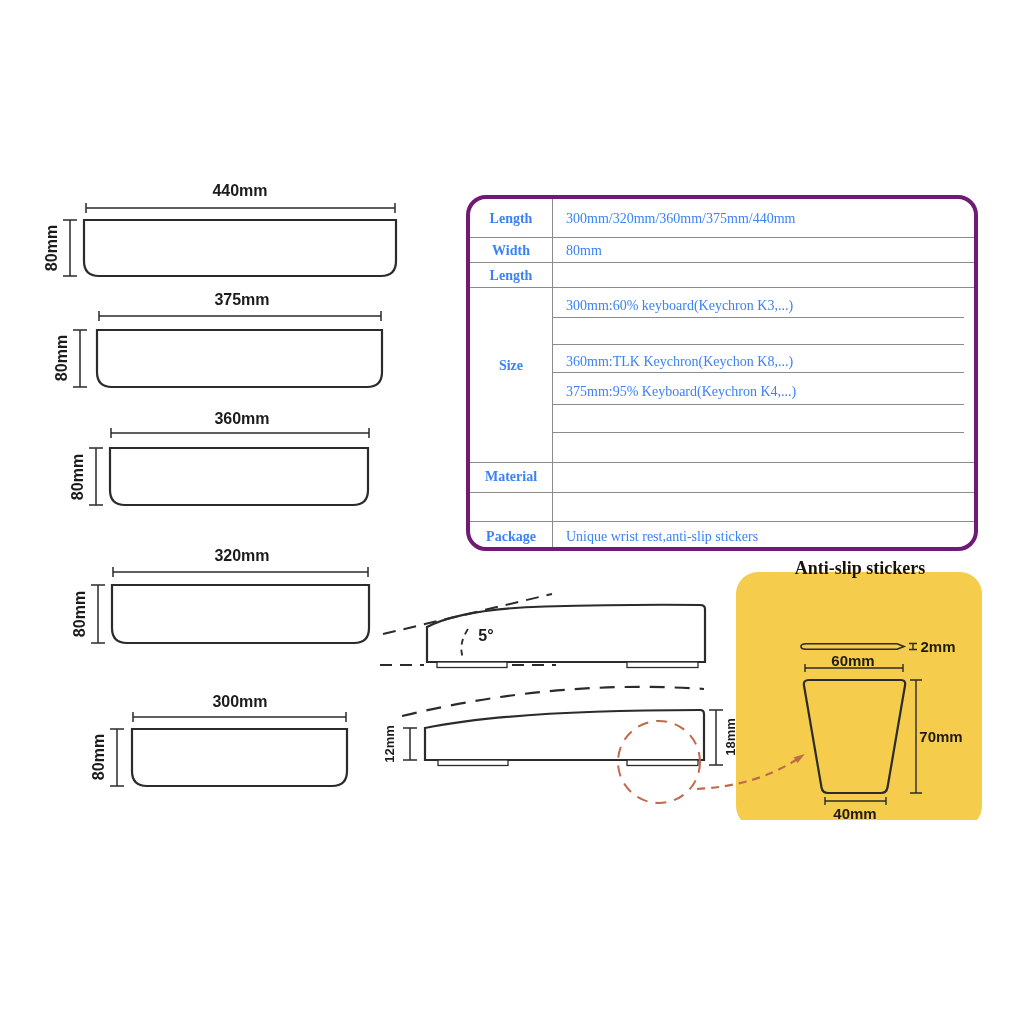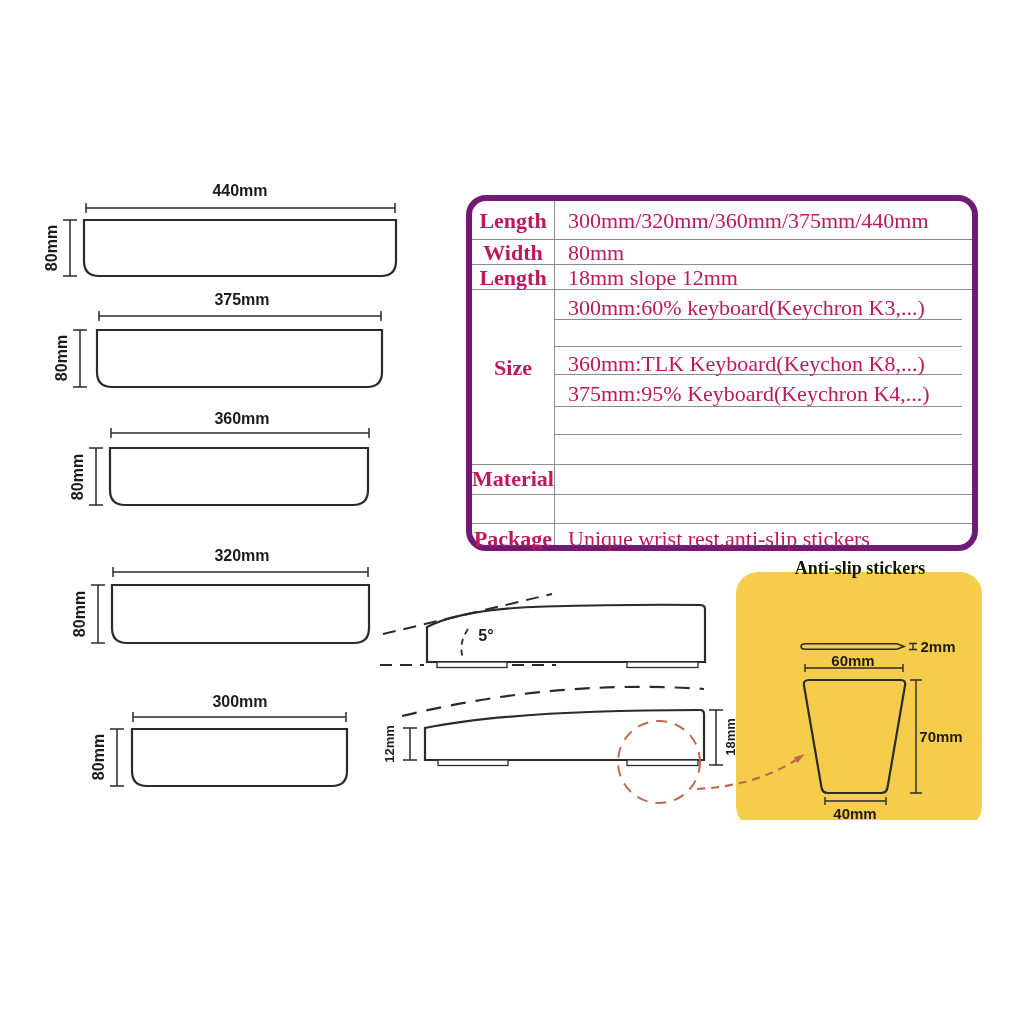--- a/index.html
+++ b/index.html
@@ -8,22 +8,22 @@
   svg{position:absolute;left:0;top:0;}
   .lbl{position:absolute;transform:translate(-50%,-50%);white-space:nowrap;
        font-family:"Liberation Sans",sans-serif;font-weight:700;font-size:16px;color:#1c1c1c;}
   .rot{transform:translate(-50%,-50%) rotate(-90deg);}
   .angle{font-size:16px;font-weight:600;}
   .small{font-size:13px;}
   .panel-lbl{font-weight:600;font-size:15px;color:#201c10;}
   .panel-title{font-family:"Liberation Serif",serif;font-size:18px;font-weight:700;color:#171308;}
   
   .spec-table{position:absolute;left:466px;top:195px;width:512px;height:356px;
-              border:6px solid #701a75;border-radius:20px;box-sizing:border-box;
-              font-family:"Liberation Serif",serif;font-size:22px;color:#be185d;}
+              border:4px solid #701a75;border-radius:20px;box-sizing:border-box;
+              font-family:"Liberation Serif",serif;font-size:14px;color:#3b82f6;}
   .vdiv{position:absolute;left:82px;top:0;bottom:0;width:1px;background:#8c8c8c;}
   .sep{position:absolute;left:0;right:0;height:1px;background:#8c8c8c;}
   .subsep{position:absolute;left:83px;right:10px;height:1px;background:#8c8c8c;}
   .tlab{position:absolute;left:0;width:82px;text-align:center;font-weight:700;line-height:20px;}
   .tval{position:absolute;left:96px;right:6px;line-height:20px;}
 </style>
 </head>
 <body>
 
 <div id="stage">
@@ -132,25 +132,24 @@
     <div class="subsep" style="top:145px;"></div>
     <div class="subsep" style="top:173px;"></div>
     <div class="subsep" style="top:205px;"></div>
     <div class="subsep" style="top:233px;"></div>
 
     <div class="tlab" style="top:10px;">Length</div>
     <div class="tval" style="top:10px;">300mm/320mm/360mm/375mm/440mm</div>
     <div class="tlab" style="top:42px;font-family:Liberation Serif, serif;">Width</div>
     <div class="tval" style="top:42px;">80mm</div>
     <div class="tlab" style="top:67px;">Length</div>
-    <div class="tval" style="top:67px;">18mm slope 12mm</div>
 
     <div class="tlab" style="top:157px;">Size</div>
     <div class="tval" style="top:97px;">300mm:60% keyboard(Keychron K3,...)</div>
-    <div class="tval" style="top:153px;">360mm:TLK Keyboard(Keychon K8,...)</div>
+    <div class="tval" style="top:153px;">360mm:TLK Keychron(Keychon K8,...)</div>
     <div class="tval" style="top:183px;">375mm:95% Keyboard(Keychron K4,...)</div>
 
     <div class="tlab" style="top:268px;">Material</div>
     <div class="tlab" style="top:328px;">Package</div>
     <div class="tval" style="top:328px;">Unique wrist rest,anti-slip stickers</div>
   </div>
 
 </div>
 
 </body></html>

